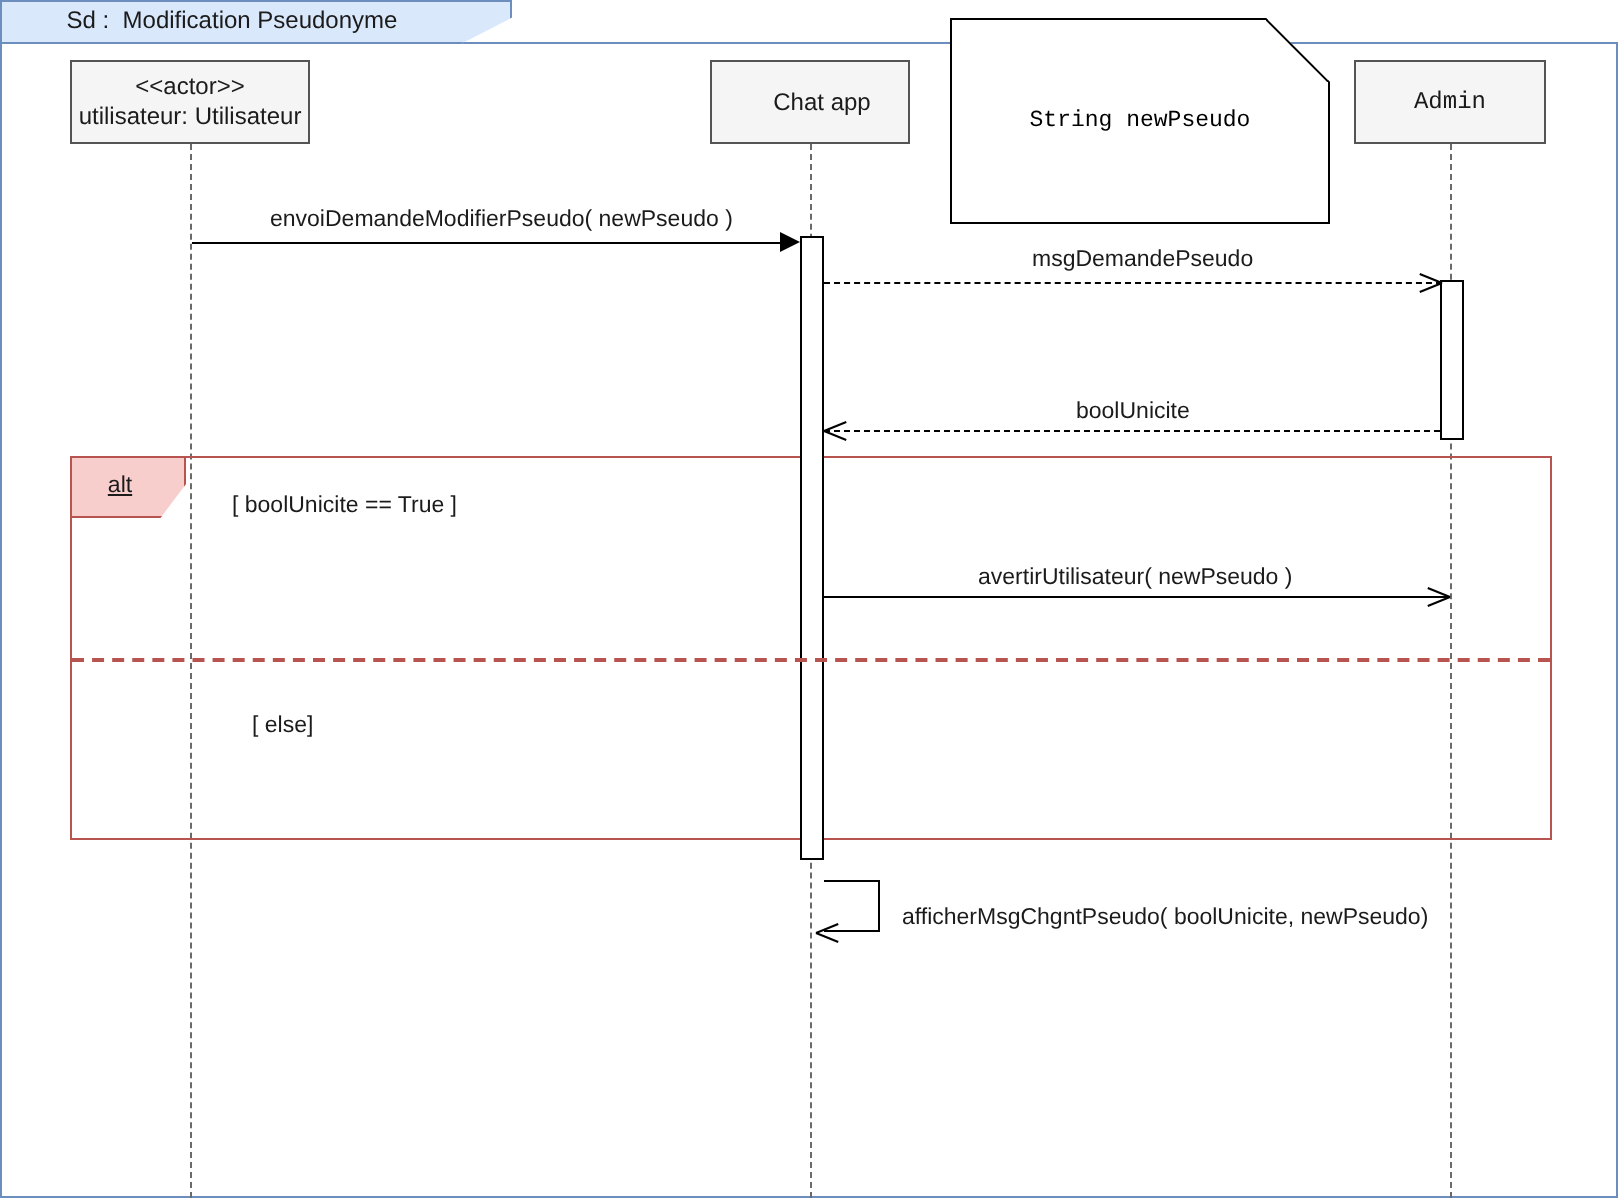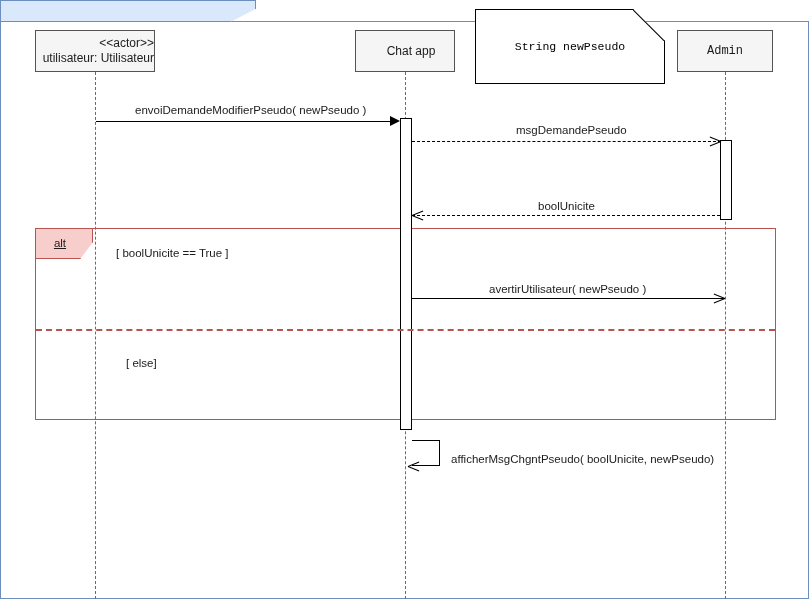--- a/index.html
+++ b/index.html
@@ -83,21 +83,21 @@
     border: 1px solid #000000;
     box-sizing: border-box;
     z-index: 3;
   }
   
   .note {
     position: absolute;
     left: 475px;
     top: 9px;
     width: 190px;
-    height: 75px;
+    height: 103px;
     z-index: 5;
   }
   .note-shape {
     position: absolute;
     inset: 0;
     background: #ffffff;
     border: 1px solid #000000;
     box-sizing: border-box;
     clip-path: polygon(0 0, calc(100% - 32px) 0, 100% 32px, 100% 100%, 0 100%);
   }
@@ -264,26 +264,27 @@
     z-index: 4;
   }
 </style>
 </head>
 <body>
 
 <div id="canvas">
 
   <div class="frame-body"></div>
   <div class="frame-tab"></div>
+  <div class="frame-tab-label">Sd :  Modification Pseudonyme</div>
 
   <div class="lifeline" style="left:95px; top:72px; height:527px;"></div>
   <div class="lifeline" style="left:405px; top:72px; height:527px;"></div>
   <div class="lifeline" style="left:725px; top:72px; height:527px;"></div>
 
-  <div class="head-box" style="left:35px; top:30px; width:120px; height:42px;align-items:flex-end;">
+  <div class="head-box" style="left:35px; top:30px; width:120px; height:42px;">
     <span>&lt;&lt;actor&gt;&gt;</span>
     <span>utilisateur: Utilisateur</span>
   </div>
 
   <div class="head-box" style="left:355px; top:30px; width:100px; height:42px;padding-left:12px;">
     <span>Chat app</span>
   </div>
 
   <div class="head-box" style="left:677px; top:30px; width:96px; height:42px;font-family:Liberation Mono, monospace;">
     <span>Admin</span>

